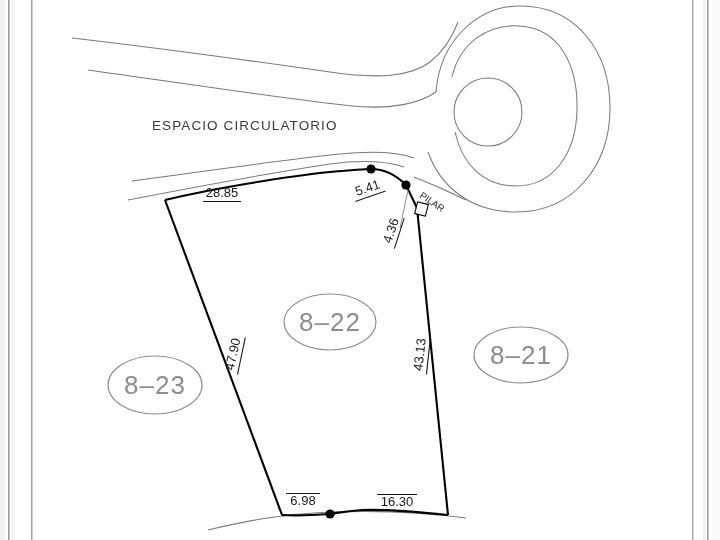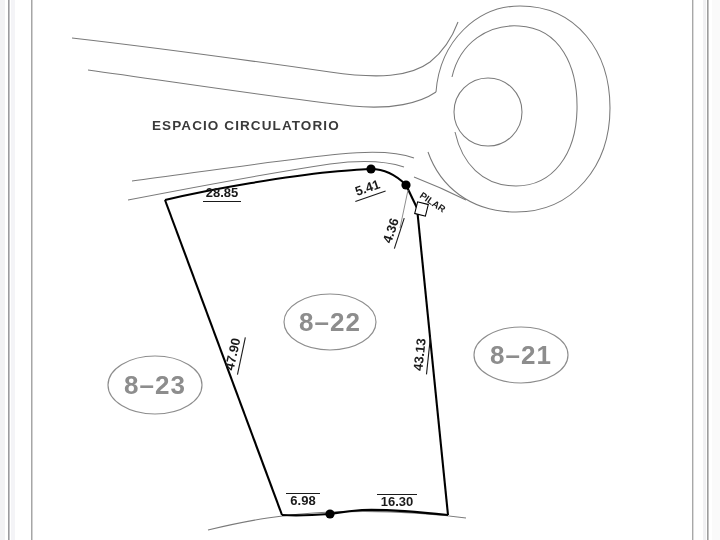--- a/index.html
+++ b/index.html
@@ -12,21 +12,20 @@
     width: 720px;
     height: 540px;
     overflow: hidden;
     font-family: "Liberation Sans", sans-serif;
   }
   #plan-root {
     position: relative;
     width: 720px;
     height: 540px;
     background: #ffffff;
-    font-weight: bold;
   }
   svg#plan-svg {
     position: absolute;
     top: 0;
     left: 0;
     width: 720px;
     height: 540px;
     display: block;
   }
   text {

